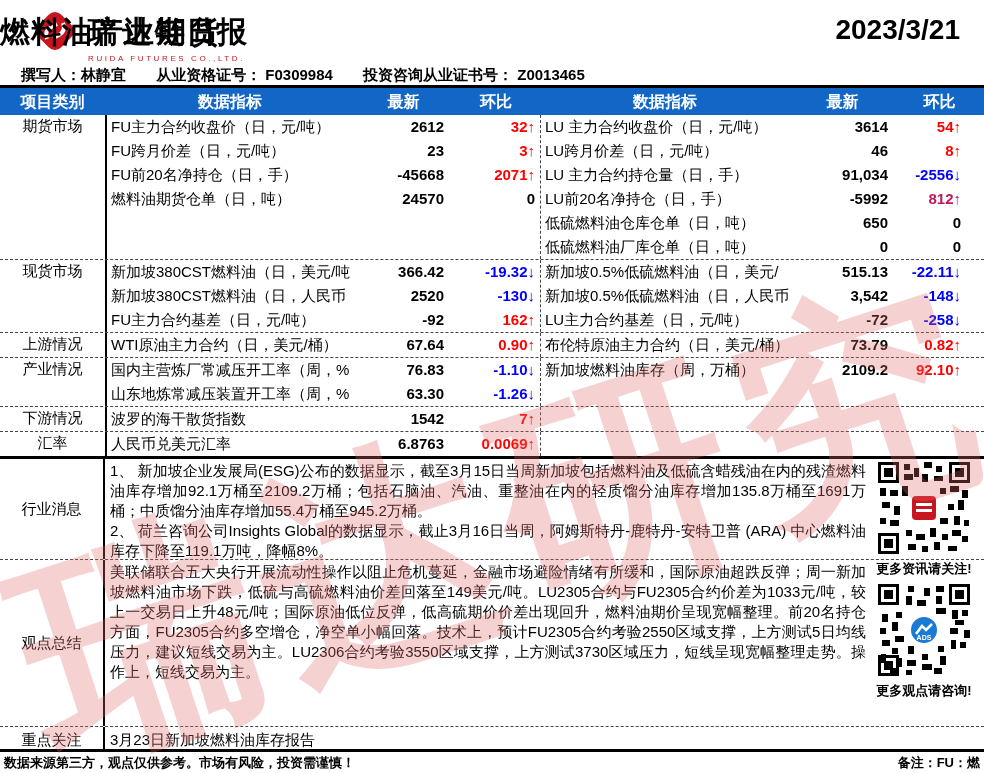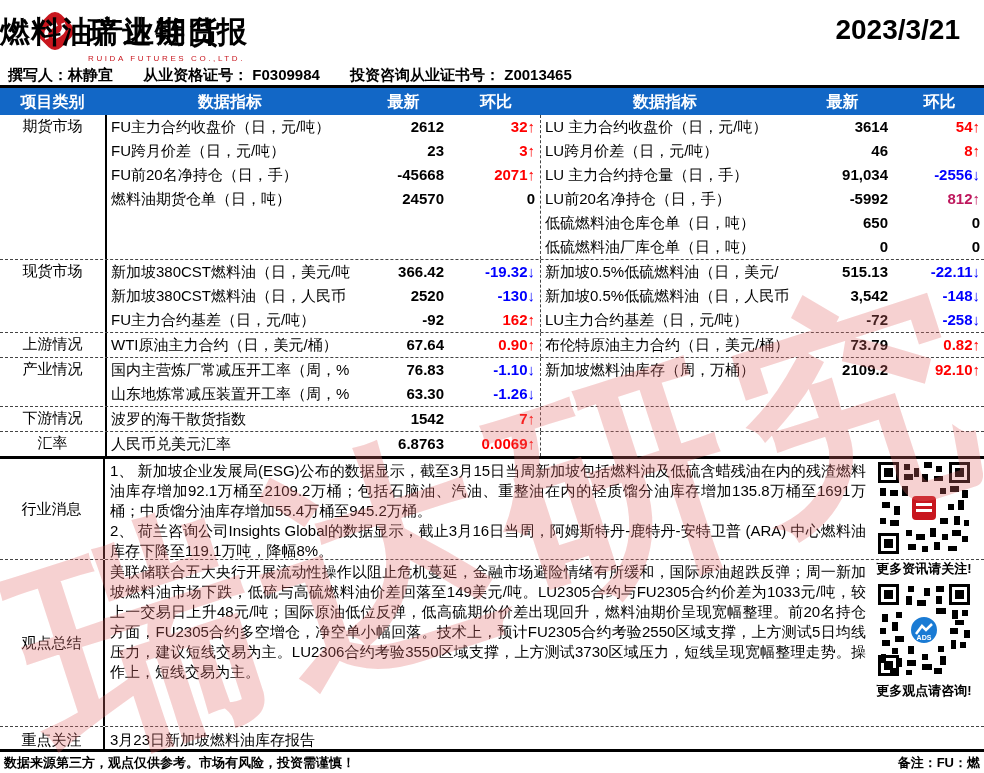--- a/index.html
+++ b/index.html
@@ -13,41 +13,41 @@
   .logo-mark { width:50px; height:50px; }
   .logo-txt { margin-left:8px; padding-top:6px; }
   .logo-cn { font-size:30px; font-weight:bold; letter-spacing:4px; }
   .logo-en { font-size:8px; color:#c8161e; letter-spacing:2.6px; margin-top:1px; }
   .rpt-title { position:absolute; left:0; right:0; top:12px; 
                font-size:30px; font-weight:bold; letter-spacing:1px; }
   .rpt-date { position:absolute; right:24px; top:14px; font-size:28px; font-weight:bold; }
 
   
   .info { height:26px; line-height:26px; font-size:15px; font-weight:bold;
-          border-bottom:3px solid #000; padding-left:8px; }
+          border-bottom:3px solid #000; padding-left:21px; }
   .info span { margin-right:26px; }
 
   
   .cols { display:flex; height:27px; line-height:27px; color:#fff;
           font-size:16px; font-weight:bold; text-align:center; }
   .c1{width:105px;} .c2{width:250px;} .c3{width:97px;} .c4{width:88px;}
   .c5{width:250px;} .c6{width:105px;} .c7{width:89px;}
 
   
   .section { display:flex; font-size:15px; }
   .section + .section { border-top:1px dashed #444; }
   .cat { width:114px; border-right:2px solid #000; text-align:center; padding-top:2px; }
   .pane { }
   .pane-l { width:435px; }
   .pane-r { width:444px; border-left:1px dashed #444; }
   .row { display:flex; height:24px; line-height:24px; }
   .lab { overflow:hidden; white-space:nowrap; padding-left:4px; }
   .val, .chg { text-align:right; font-weight:bold; white-space:nowrap; }
   .pane-l .lab{width:248px;} .pane-l .val{width:97px; padding-right:8px;} .pane-l .chg{width:88px; padding-right:5px;}
-  .pane-r .lab{width:250px;} .pane-r .val{width:105px; padding-right:8px;} .pane-r .chg{width:88px; padding-right:4px;}
+  .pane-r .lab{width:250px;} .pane-r .val{width:105px; padding-right:8px;} .pane-r .chg{width:88px; padding-right:23px;}
 
   
   .lower { position:relative; border-top:3px solid #000; }
   .msg-section { display:flex; font-size:15px; }
   .msg-section + .msg-section { border-top:1px dashed #444; }
   .msg-cat { width:105px; border-right:2px solid #000; display:flex;
              align-items:center; justify-content:center; }
   .msg-body { width:879px; padding:2px 118px 2px 5px; line-height:20px; text-align:justify; }
   .h-industry { height:100px; }
   .h-view { height:167px; }

